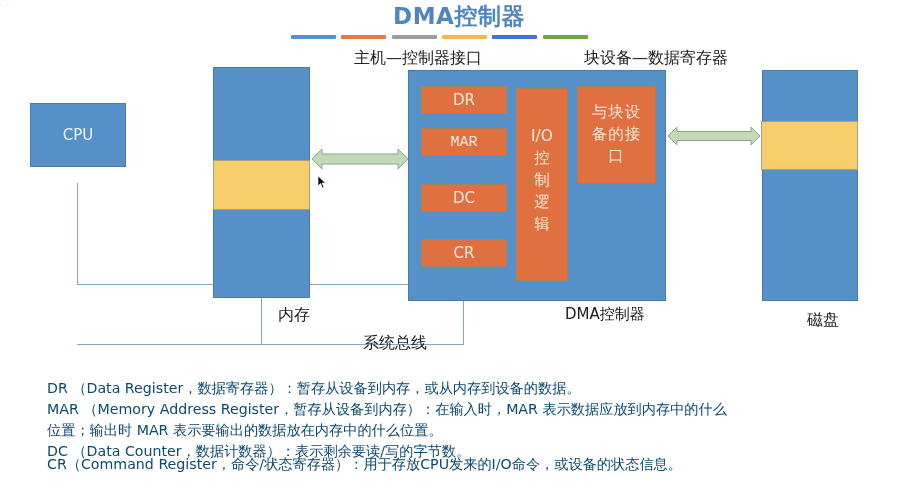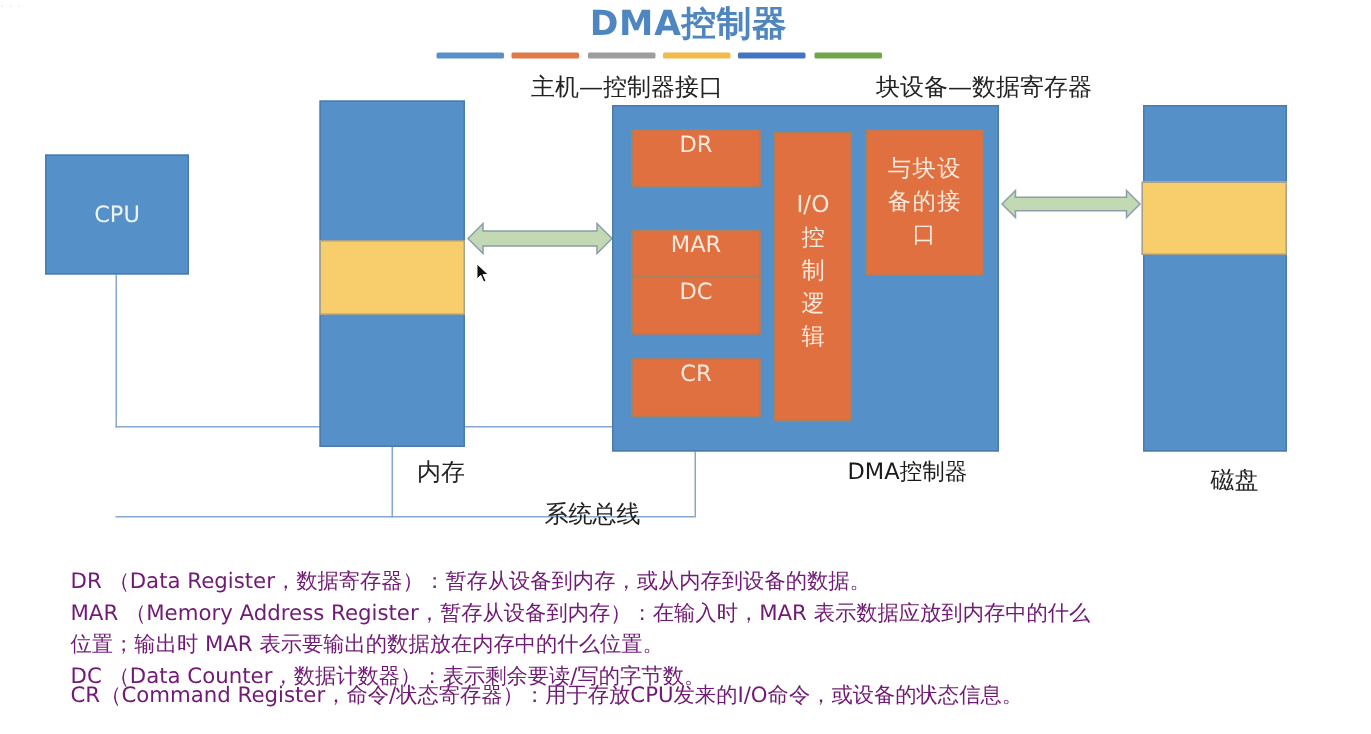--- a/index.html
+++ b/index.html
@@ -18,35 +18,35 @@
     left: 0; width: 914px; top: 0px; text-align: center;
     font-size: 23px; font-weight: bold; color: #4f86c0;
     line-height: 32px; letter-spacing: 0.5px;
   }
   .title-inner { position: relative; left: 2px; }
   .stripe { top: 35px; width: 45px; height: 4px; border-radius: 1px; }
   .box-blue { background: #5590c8; border: 1px solid #4b7bab; box-sizing: border-box; }
   .box-orange { background: #e07040; border: 1px solid #a9805e; box-sizing: border-box; color: #fbe9dd; }
   .box-yellow { background: #f8cd6c; border: 1px solid #a7a18a; box-sizing: border-box; }
   .reg {
-    left: 421px; width: 86px; height: 39px;
-    display: flex; justify-content: center;
+    left: 421px; width: 86px; height: 28px;
+    display: flex; align-items: center; justify-content: center;
     font-size: 15px;
   }
   .label-cn {
     font-family: "DejaVu Serif", "Liberation Serif", serif;
     font-size: 16px; color: #222;
   }
   .cpu-label {
     font-size: 15px; color: #eef3fa;
     display: flex; align-items: center; justify-content: center;
   }
   .line { background: #86a7cc; }
   .desc {
-    left: 47px; font-size: 14.2px; line-height: 20.5px; color: #701a75;
+    left: 47px; font-size: 14.2px; line-height: 20.5px; color: #0c4a6e;
     white-space: nowrap;
   }
   .iolog {
     left: 516px; top: 88px; width: 52px; height: 193px;
     display: flex; flex-direction: column; align-items: center;
     padding-top: 36px; box-sizing: border-box; font-size: 15.5px; line-height: 22px;
   }
   .blk-if {
     left: 577px; top: 86px; width: 79px; height: 98px;
     font-size: 15.5px; line-height: 22px; text-align: center;
@@ -72,21 +72,21 @@
 
 <div class="abs label-cn" style="left:354px; top:48px;">主机—控制器接口</div>
 <div class="abs label-cn" style="left:584px; top:48px;">块设备—数据寄存器</div>
 
 <div class="abs line" style="left:77px; top:183px; width:1px; height:102px;"></div>
 <div class="abs line" style="left:77px; top:284px; width:386px; height:1px;"></div>
 <div class="abs line" style="left:261px; top:297px; width:1px; height:48px;"></div>
 <div class="abs line" style="left:77px; top:344px; width:386px; height:1px;"></div>
 <div class="abs line" style="left:463px; top:301px; width:1px; height:44px;"></div>
 
-<div class="abs box-blue cpu-label" style="left:30px; top:103px; width:96px; height:80px;">
+<div class="abs box-blue cpu-label" style="left:30px; top:103px; width:96px; height:64px;">
   <span>CPU</span>
 </div>
 
 <div class="abs box-blue" style="left:213px; top:67px; width:97px; height:231px;"></div>
 <div class="abs box-yellow" style="left:213px; top:160px; width:97px; height:50px;"></div>
 <div class="abs label-cn" style="left:278px; top:305px;">内存</div>
 <div class="abs label-cn" style="left:363px; top:333px;">系统总线</div>
 
 <svg style="left:310px; top:145px;" width="100" height="28">
   <path d="M2,14 L12,4 L12,9 L88,9 L88,4 L98,14 L88,24 L88,19 L12,19 L12,24 Z" fill="#c3d9b4" stroke="#8a9fa8" stroke-width="1"></path>
@@ -94,21 +94,21 @@
 
 <svg style="left:317px; top:175px;" width="10" height="14">
   <path d="M1,1 L1,11 L3.5,8.5 L5.5,13 L7,12.3 L5,8 L8.5,8 Z" fill="#111" stroke="#fff" stroke-width="0.6"></path>
 </svg>
 
 <div class="abs box-blue" style="left:408px; top:70px; width:258px; height:231px;"></div>
 
 <div class="abs box-orange reg" style="top:86px;">
   <span>DR</span>
 </div>
-<div class="abs box-orange reg" style="top:153px;">
+<div class="abs box-orange reg" style="top:128px;font-family:Liberation Mono, monospace;">
   <span>MAR</span>
 </div>
 <div class="abs box-orange reg" style="top:184px;">
   <span>DC</span>
 </div>
 <div class="abs box-orange reg" style="top:239px;">
   <span>CR</span>
 </div>
 
 <div class="abs box-orange iolog">

